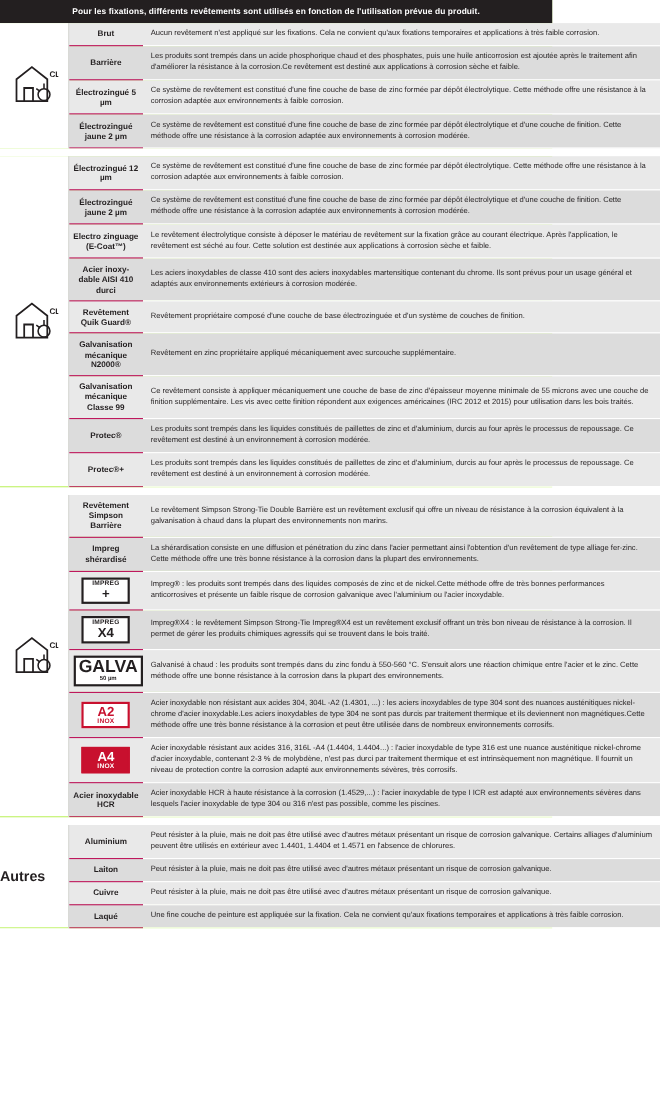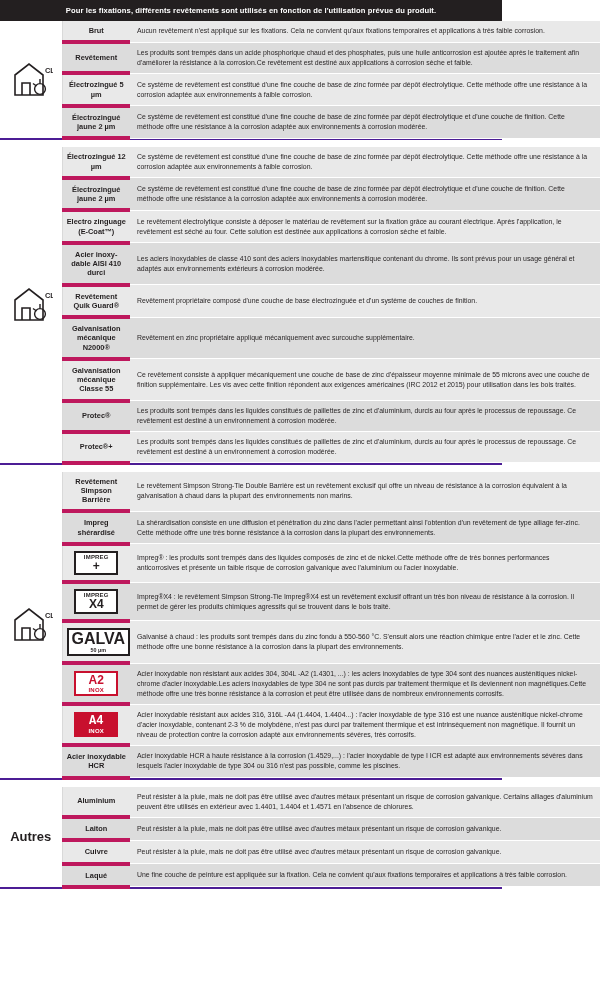--- a/index.html
+++ b/index.html
@@ -7,21 +7,21 @@
     padding: 0;
     background: #ffffff;
   }
   body {
     font-family: "Liberation Sans", sans-serif;
     width: 600px;
   }
   .sheet {
     width: 502px;
     box-sizing: border-box;
-    background: #4c1d95;
+    background: #bef264;
   }
   .header-bar {
     background: #231f20;
     color: #ffffff;
     font-size: 7.6px;
     font-weight: bold;
     text-align: center;
     padding: 6px 4px 6px 4px;
     letter-spacing: 0.1px;
   }
@@ -47,42 +47,42 @@
   }
   .group-cl1 .icon-cell, .group-cl2 .icon-cell, .group-cl3 .icon-cell { background: #ffffff; }
 
   .name-cell {
     font-size: 7.4px;
     font-weight: bold;
     text-align: center;
     color: #231f20;
     padding: 5px 4px;
     line-height: 1.25;
-    border-bottom: 4px solid #be185d;
+    border-bottom: 1px solid #be185d;
     margin-left: 40px;
   }
   .desc-cell {
     font-size: 6.9px;
     color: #231f20;
     padding: 5px 7px 5px 7px;
     line-height: 1.45;
     border-bottom: 1px solid #ffffff;
     text-align: left;
   }
   
   .shade-a .name-cell, .shade-a .desc-cell { background: #e9e9e9; }
   .shade-b .name-cell, .shade-b .desc-cell { background: #dcdcdc; }
 
   .band-gap td { background: #ffffff; height: 7px; border: none; }
 
   .autres-label {
     font-size: 13px;
     font-weight: bold;
     color: #231f20;
-    text-align: center;
+    text-align: left;
     vertical-align: middle;
     background: #ffffff;
     border-right: 1px solid #d9d9d9;
   }
 
   
   .cl-icon {
     display: inline-block;
     width: 44px;
     height: 46px;
@@ -116,21 +116,21 @@
   }
   .badge-red {
     border-color: #c8102e;
   }
   .badge-red .b-main { color: #c8102e; }
   .badge-red .b-top { color: #c8102e; }
   .badge-solid {
     background: #c8102e;
     border-color: #c8102e;
   }
-  .badge-solid .b-main { color: #ffffff; font-family: Liberation Mono, monospace; }
+  .badge-solid .b-main { color: #ffffff; }
   .badge-solid .b-top { color: #ffffff; }
   .badge-galva {
     border-color: #231f20;
     background: #ffffff;
   }
   .badge-galva .b-main { font-size: 16px; }
   .badge-galva .b-sub { font-size: 5.4px; display:block; color:#231f20; }
 </style>
 </head>
 <body>
@@ -160,21 +160,21 @@
                 <path d="M27.5 31 L24 28.5"></path>
               </g>
               <text x="36" y="18" font-family="Liberation Sans, sans-serif" font-size="7.4" font-weight="bold" fill="#231f20">CL1</text>
             </svg>
           </span>
         </td>
         <td class="name-cell">Brut</td>
         <td class="desc-cell">Aucun revêtement n'est appliqué sur les fixations. Cela ne convient qu'aux fixations temporaires et applications à très faible corrosion.</td>
       </tr>
       <tr class="shade-b">
-        <td class="name-cell">Revêtement</td>
+        <td class="name-cell">Barrière</td>
         <td class="desc-cell">Les produits sont trempés dans un acide phosphorique chaud et des phosphates, puis une huile anticorrosion est ajoutée après le traitement afin d'améliorer la résistance à la corrosion.Ce revêtement est destiné aux applications à corrosion sèche et faible.</td>
       </tr>
       <tr class="shade-a">
         <td class="name-cell">Électrozingué 5 µm</td>
         <td class="desc-cell">Ce système de revêtement est constitué d'une fine couche de base de zinc formée par dépôt électrolytique. Cette méthode offre une résistance à la corrosion adaptée aux environnements à faible corrosion.</td>
       </tr>
       <tr class="shade-b">
         <td class="name-cell">Électrozingué jaune 2 µm</td>
         <td class="desc-cell">Ce système de revêtement est constitué d'une fine couche de base de zinc formée par dépôt électrolytique et d'une couche de finition. Cette méthode offre une résistance à la corrosion adaptée aux environnements à corrosion modérée.</td>
       </tr>
@@ -230,21 +230,21 @@
       </tr>
       <tr class="shade-a">
         <td class="name-cell">Revêtement Quik Guard®</td>
         <td class="desc-cell">Revêtement propriétaire composé d'une couche de base électrozinguée et d'un système de couches de finition.</td>
       </tr>
       <tr class="shade-b">
         <td class="name-cell">Galvanisation mécanique N2000®</td>
         <td class="desc-cell">Revêtement en zinc propriétaire appliqué mécaniquement avec surcouche supplémentaire.</td>
       </tr>
       <tr class="shade-a">
-        <td class="name-cell">Galvanisation mécanique Classe 55</td>
+        <td class="name-cell">Galvanisation mécanique Classe 99</td>
         <td class="desc-cell">Ce revêtement consiste à appliquer mécaniquement une couche de base de zinc d'épaisseur moyenne minimale de 55 microns avec une couche de finition supplémentaire. Les vis avec cette finition répondent aux exigences américaines (IRC 2012 et 2015) pour utilisation dans les bois traités.</td>
       </tr>
       <tr class="shade-b">
         <td class="name-cell">Protec®</td>
         <td class="desc-cell">Les produits sont trempés dans les liquides constitués de paillettes de zinc et d'aluminium, durcis au four après le processus de repoussage. Ce revêtement est destiné à un environnement à corrosion modérée.</td>
       </tr>
       <tr class="shade-a">
         <td class="name-cell">Protec®+</td>
         <td class="desc-cell">Les produits sont trempés dans les liquides constitués de paillettes de zinc et d'aluminium, durcis au four après le processus de repoussage. Ce revêtement est destiné à un environnement à corrosion modérée.</td>
       </tr>

